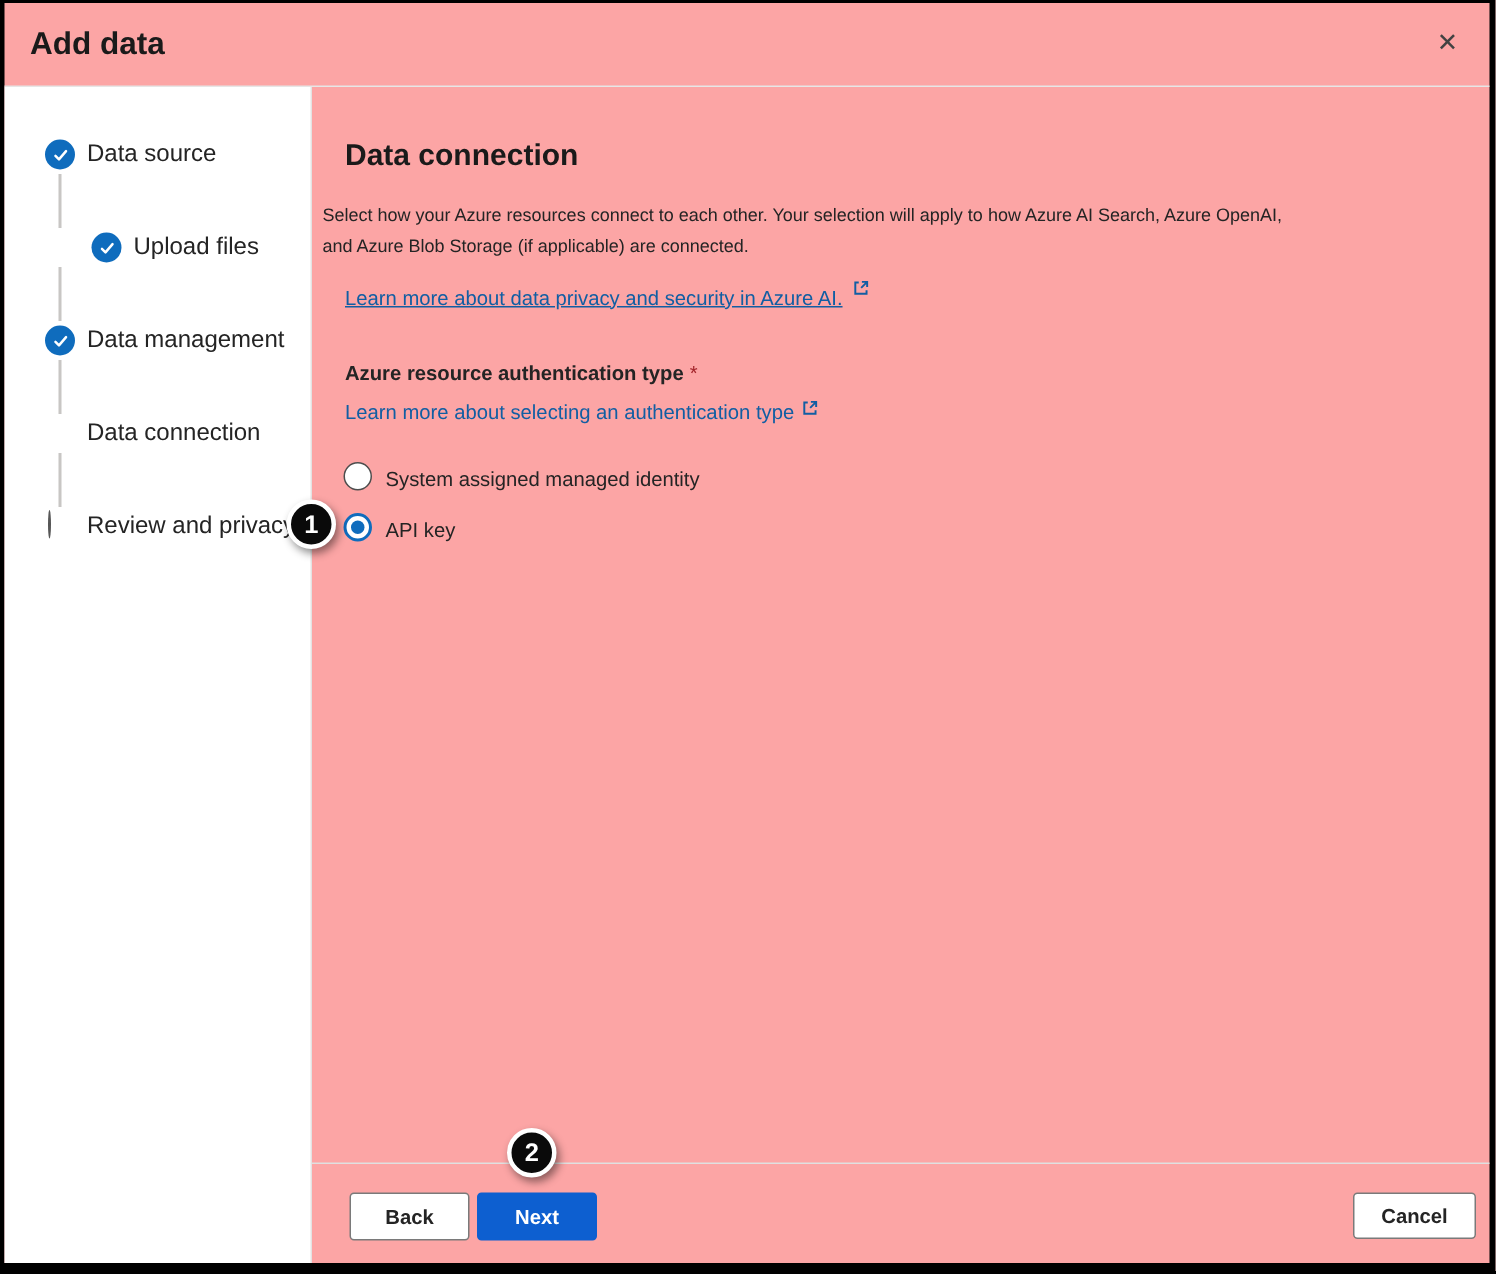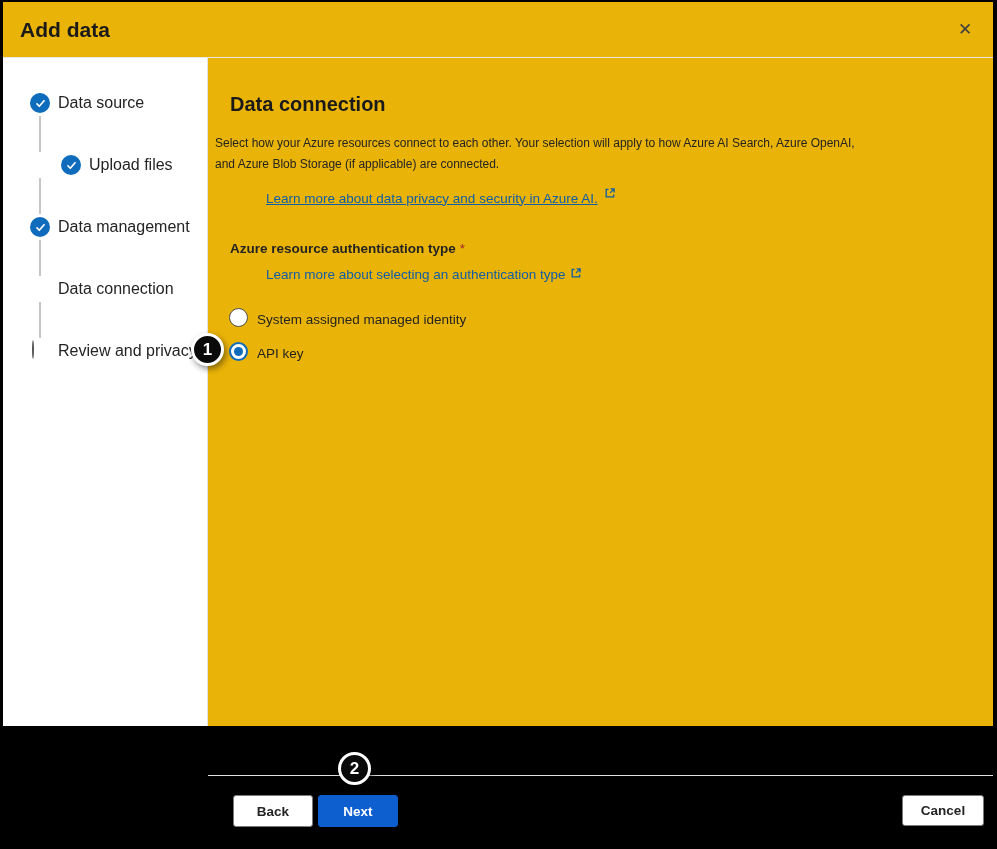--- a/index.html
+++ b/index.html
@@ -4,22 +4,22 @@
 <style>
   * { box-sizing: border-box; margin: 0; padding: 0; }
   html, body { width: 997px; height: 849px; }
   body { font-family: "Liberation Sans", "DejaVu Sans", sans-serif; }
 
   .frame {
     position: relative; width: 997px; height: 849px;
     background: #000; overflow: hidden;
   }
   .dialog {
-    position: absolute; left: 3px; top: 2px; width: 990px; height: 724px;
-    background: #eab308; color: #242424;
+    position: absolute; left: 3px; top: 2px; width: 990px; height: 840px;
+    background: #fca5a5; color: #242424;
   }
 
   
   .header {
     position: absolute; left: 0; top: 0; right: 0; height: 56px;
     border-bottom: 1px solid #e6e6e6;
   }
   .dialog-title {
     position: absolute; left: 17px; top: 14px;
     font-size: 21px; line-height: 28px; font-weight: 600; color: #1a1a1a;
@@ -60,21 +60,21 @@
 
   
   .content-heading {
     position: absolute; left: 227px; top: 89px;
     font-size: 20px; line-height: 26px; font-weight: 600; color: #1a1a1a;
   }
   .description {
     position: absolute; left: 212px; top: 131px; width: 740px;
     font-size: 12px; line-height: 20.5px; color: #242424;
   }
-  .link-row { position: absolute; left: 227px; height: 18px; display: flex; align-items: center; margin-left: 36px; }
+  .link-row { position: absolute; left: 227px; height: 18px; display: flex; align-items: center; }
   .link-privacy { top: 187px; }
   .link-auth { top: 263px; text-align: center; }
   .link-text { font-size: 13.5px; color: #115ea3; cursor: pointer; }
   .link-privacy .link-text { text-decoration: underline; }
   .ext-icon { margin-left: 6px; color: #115ea3; position: relative; top: -4px; }
   .link-auth .ext-icon { top: 0px; margin-left: 5px; }
 
   .auth-label-row {
     position: absolute; left: 227px; top: 239px;
     font-size: 13.5px; font-weight: 700; color: #242424;

